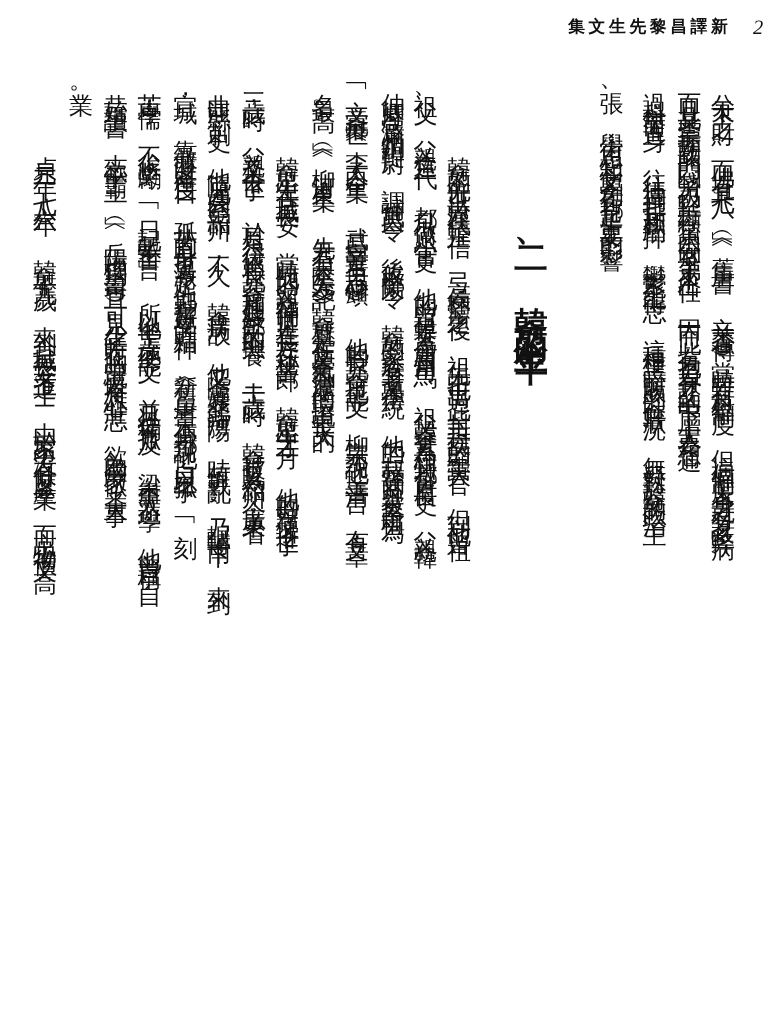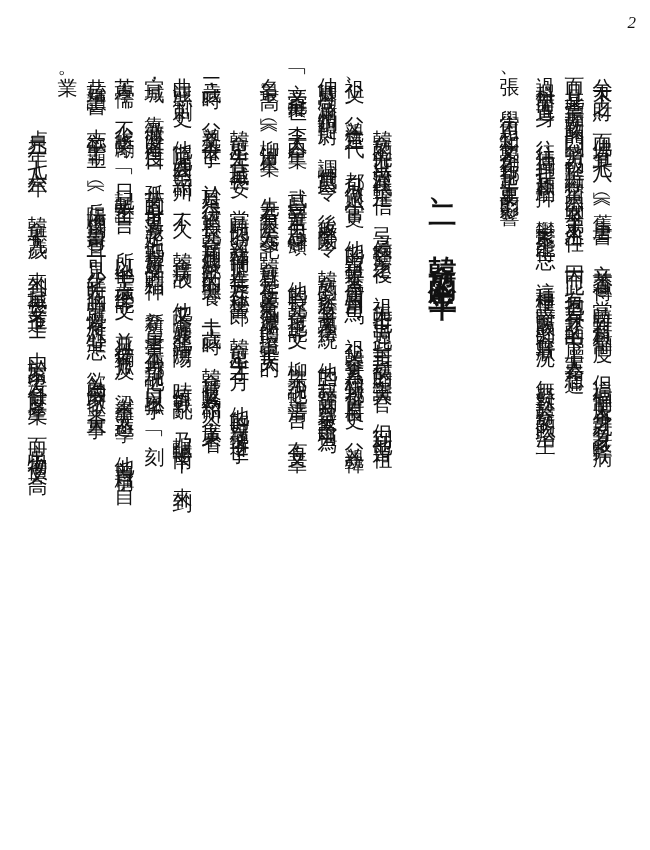--- a/index.html
+++ b/index.html
@@ -62,20 +62,21 @@
       letter-spacing: 10px;
       line-height: 34px;
       width: 34px;
       white-space: nowrap;
     }
   </style>
 </head>
 <body>
 
 <div class="header">
+  <span>集文生先黎昌譯新</span>
   <span class="page-num">2</span>
 </div>
 
 <div class="title">二、韓愈的生平</div>
 
 <div class="col" style="left:590px">分天下之財，而佛有其七八。」（《舊唐書‧辛替否傳》）當時雖有科舉制度，但這個制度本身就有許多弊病，</div>
 <div class="col" style="left:562px">而且某些掌握朝政的門閥勢力仍堅持顯官須由公卿子弟來出任，因而一些有抱負有才幹的中下層士人要想通</div>
 <div class="col" style="left:533px">過科舉而進身，往往遭到排斥和壓抑，鬱鬱不能得志。這種種黑暗腐敗的社會狀況，無疑對於韓愈的政治主</div>
 <div class="col" style="left:497px">張、學術思想和文學創作都起了重要的影響。</div>
 

